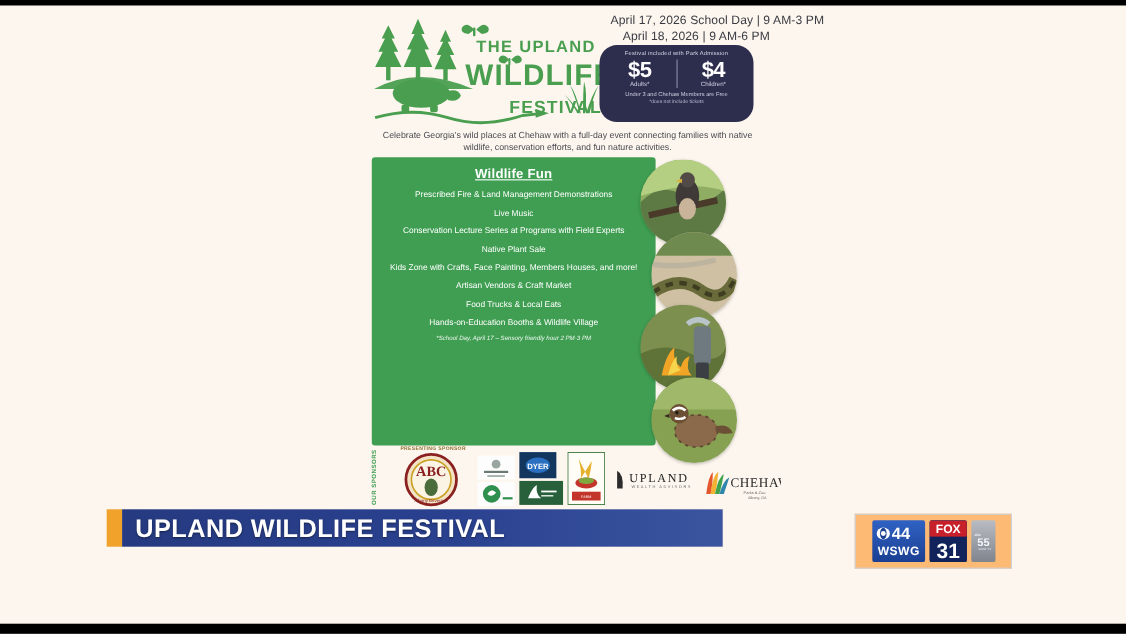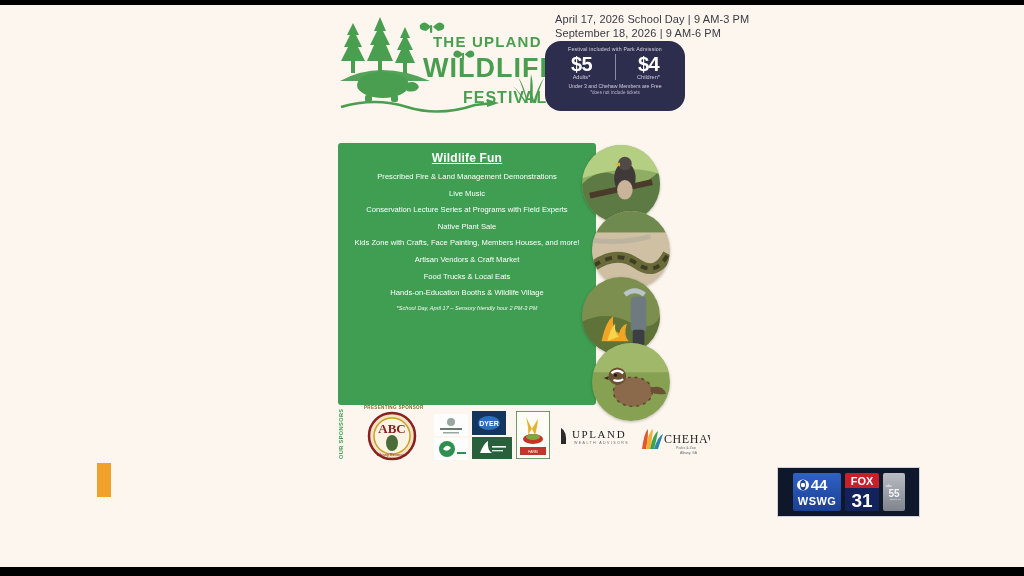--- a/index.html
+++ b/index.html
@@ -106,21 +106,21 @@
   .sub-bar {
     position:absolute; left:14px; top:34px; width:460px; height:22px;
     background:linear-gradient(90deg,#e9eaee 0%,#dcdde3 100%);
     display:flex; align-items:center; padding-left:12px;
   }
   .sub-txt { color:#1d2f6e; font-size:12.5px; font-weight:700; letter-spacing:.2px; }
 
   
   #stations {
     position:absolute; left:777px; top:462px; width:143px; height:50px;
-    background:#0f172a; border:1px solid #cfd2d8;
+    background:#fdba74; border:1px solid #cfd2d8;
     display:flex; align-items:center; justify-content:center; gap:4px; padding:3px;
   }
   .st-logo { height:38px; border-radius:2px; overflow:hidden; }
   .st-cbs { width:48px; background:linear-gradient(180deg,#2f62c4,#1b3f92); }
   .st-fox { width:34px; background:#12235c;text-align:right; }
   .st-abc { width:22px; background:linear-gradient(180deg,#b9bcc2,#7f848d); }
   .st-logo svg { width:100%; height:100%; display:block; }
 </style>
 </head>
 <body>
@@ -175,40 +175,41 @@
 
             <text x="98" y="36" font-family="Liberation Sans, sans-serif" font-size="15" font-weight="700" letter-spacing="1.2">THE UPLAND</text>
             <text x="88" y="66" font-family="Liberation Sans, sans-serif" font-size="27" font-weight="700" letter-spacing="1">WILDLIFE</text>
             <text x="128" y="92" font-family="Liberation Sans, sans-serif" font-size="16" font-weight="700" letter-spacing="1">FESTIVAL</text>
           </g>
         </svg>
       </div>
 
       <div class="dates">
         <div>April 17, 2026 School Day  |  9 AM-3 PM</div>
-        <div>September 18, 2026  |  9 AM-6 PM</div>
+        <div>April 18, 2026  |  9 AM-6 PM</div>
       </div>
 
       <div class="badge">
         <div class="badge-top">Festival included with Park Admission</div>
         <div class="badge-prices">
           <div class="price-col">
             <div class="price-amt">$5</div>
             <div class="price-lbl">Adults*</div>
           </div>
           <div class="price-div"></div>
           <div class="price-col">
             <div class="price-amt">$4</div>
             <div class="price-lbl">Children*</div>
           </div>
         </div>
         <div class="badge-note">Under 3 and Chehaw Members are Free</div>
         <div class="badge-note2">*does not include tickets</div>
       </div>
 
+      <div class="tagline">Celebrate Georgia's wild places at Chehaw with a full-day event connecting families with native wildlife, conservation efforts, and fun nature activities.</div>
 
       <div class="green-panel">
         <div class="panel-title">Wildlife Fun</div>
         <div class="panel-item">Prescribed Fire &amp; Land Management Demonstrations</div>
         <div class="panel-item">Live Music</div>
         <div class="panel-item">Conservation Lecture Series at Programs with Field Experts</div>
         <div class="panel-item">Native Plant Sale</div>
         <div class="panel-item">Kids Zone with Crafts, Face Painting, Members Houses, and more!</div>
         <div class="panel-item">Artisan Vendors &amp; Craft Market</div>
         <div class="panel-item">Food Trucks &amp; Local Eats</div>
@@ -328,20 +329,23 @@
           </g>
           <text x="26" y="20" font-family="Liberation Serif, serif" font-size="12" letter-spacing="0.6" fill="#2a2a2a">CHEHAW</text>
           <text x="38" y="26" font-family="Liberation Sans, sans-serif" font-size="3.6" fill="#6a6a6a">Parks &amp; Zoo</text>
           <text x="42" y="31" font-family="Liberation Sans, sans-serif" font-size="3.4" fill="#6a6a6a">Albany, GA</text>
         </svg>
       </div>
     </div>
 
     <div id="lower-third">
       <div class="accent"></div>
+      <div class="headline-bar">
+        <span class="headline-txt">UPLAND WILDLIFE FESTIVAL</span>
+      </div>
     </div>
 
     <div id="stations">
 
       <div class="st-logo st-cbs">
         <svg viewBox="0 0 48 38">
           <rect width="48" height="38" fill="none"></rect>
           <g transform="translate(4,6)">
             <ellipse cx="6" cy="6" rx="6" ry="5.4" fill="#fff"></ellipse>
             <ellipse cx="6" cy="6" rx="3" ry="5.2" fill="#1b3f92"></ellipse>

